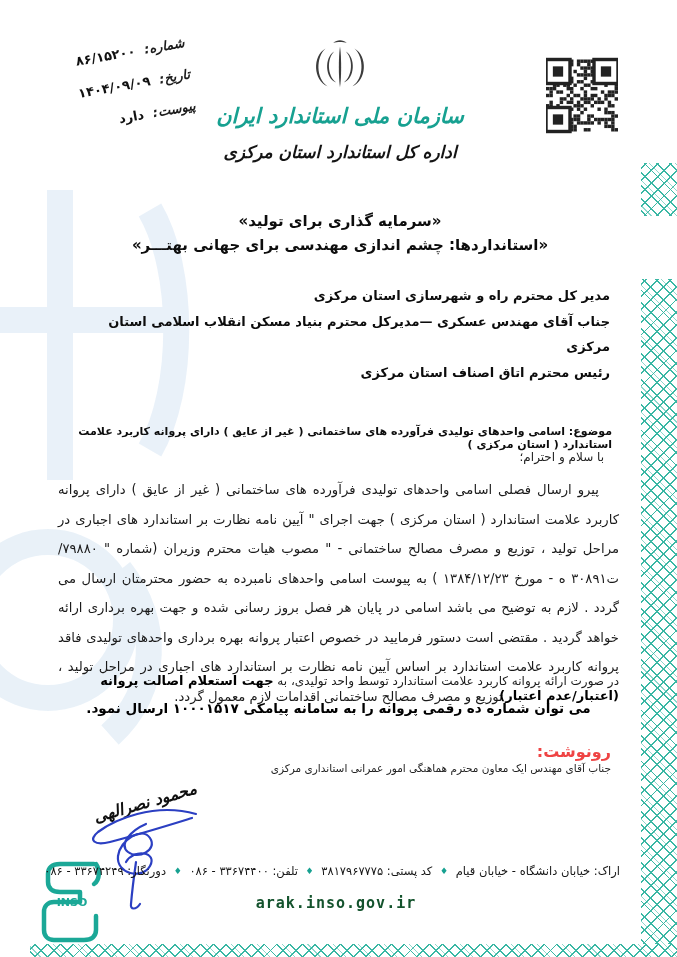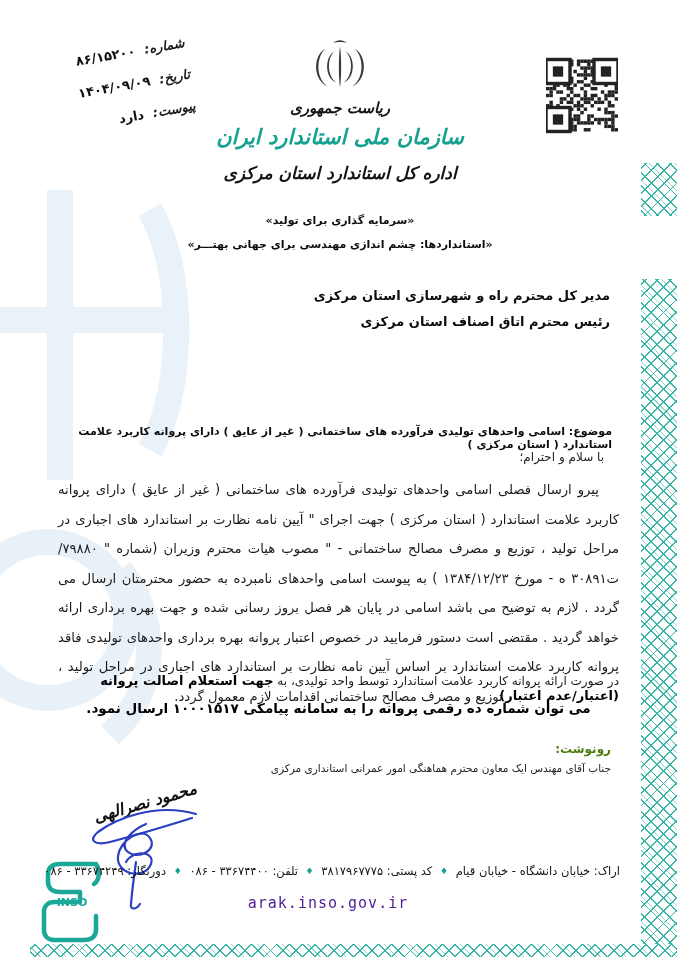--- a/index.html
+++ b/index.html
@@ -38,21 +38,21 @@
   .header-block { position:absolute; left:185px; top:34px; width:310px; text-align:center; }
   .emblem { display:block; margin:0 auto; }
   .header-gov    { font-size:15px; font-weight:bold; font-style:italic; color:#141414; margin-top:3px; }
   .header-org    { font-size:21px; font-weight:bold; font-style:italic; color:#17a191; margin-top:8px; }
   .header-office { font-size:17px; font-weight:bold; font-style:italic; color:#141414; margin-top:14px; }
 
   .qr { position:absolute; left:546px; top:57px; width:72px; height:77px; }
 
   
   .slogans { position:absolute; left:60px; top:209px; width:560px; text-align:center; }
-  .slogan { font-size:11px; font-weight:bold; color:#0d0d0d; line-height:24px; }
+  .slogan { font-size:15px; font-weight:bold; color:#0d0d0d; line-height:24px; }
 
   
   .recipients { position:absolute; right:67px; top:283px; width:548px; text-align:right; }
   .recipient { font-size:13px; font-weight:bold; color:#0d0d0d; line-height:25.5px; }
 
   
   .subject { position:absolute; right:65px; top:425px; width:552px; font-size:11px; font-weight:bold; color:#0d0d0d; text-align:right; }
   .salutation { position:absolute; right:73px; top:450px; font-size:12px; color:#222; }
 
   
@@ -61,41 +61,41 @@
     font-size:13.2px; line-height:29.5px; color:#1a1a1a;
     text-align:justify; text-align-last:center; text-indent:20px; direction:rtl;
   }
 
   
   .closing-line1 { position:absolute; right:58px; top:673px; width:561px; text-align:right; font-size:12px; color:#1a1a1a; }
   .closing-line1 b { font-size:13px; color:#000; }
   .closing-line2 { position:absolute; right:58px; top:700px; width:561px; text-align:center; font-weight:bold; font-size:13.5px; color:#000; }
 
   
-  .cc-label { position:absolute; right:66px; top:742px; font-size:12px; font-weight:bold; color:#4d7c0f; }
+  .cc-label { position:absolute; right:66px; top:742px; font-size:16px; font-weight:bold; color:#ef4444; }
   .cc-line  { position:absolute; right:66px; top:762px; font-size:10.5px; color:#222; }
 
   
   .sign-name {
     position:absolute; left:92px; top:793px; transform:rotate(-16deg);
     font-size:16px; font-weight:bold; font-style:italic; color:#101010; white-space:nowrap;
   }
   .sign-scribble { position:absolute; left:84px; top:800px; }
 
   
   .inso-logo { position:absolute; left:36px; top:854px; }
   .footer-line {
     position:absolute; left:60px; top:864px; width:560px; text-align:center;
     font-size:11.5px; color:#161616; direction:rtl; white-space:nowrap;
   }
   .footer-sep { color:#17a191; font-size:9px; margin:0 4px; vertical-align:1px; }
   .website {
-    position:absolute; left:8px; top:894px; width:640px; text-align:center;
-    font-family:"DejaVu Sans Mono", monospace; font-weight:normal; font-size:15px;
-    letter-spacing:1px; color:#4c1d95; direction:ltr;
+    position:absolute; left:16px; top:894px; width:640px; text-align:center;
+    font-family:"DejaVu Sans Mono", monospace; font-weight:bold; font-size:15px;
+    letter-spacing:1px; color:#14532d; direction:ltr;
   }
 </style>
 </head>
 <body>
 
 <div class="page">
 
   <svg class="watermark" width="210" height="650" viewBox="0 0 210 650">
     <g fill="none" stroke="#e7f0f8" stroke-width="26" opacity="0.9">
       <path d="M60 40 V 330 M -20 170 H 165 M 150 60 C 185 120 185 240 150 300"></path>
@@ -127,21 +127,20 @@
     <svg class="emblem" width="58" height="62" viewBox="0 0 60 62">
       <g fill="#3c3c3c">
         <path d="M23 8 C27 4.5 33 4.5 37 8 C33 6.8 27 6.8 23 8 Z"></path>
         <path d="M30 12 C31.6 22 31.6 44 30 54 C28.4 44 28.4 22 30 12 Z"></path>
         <path d="M24 17 C16.5 24 16.5 42 26 49 C14.5 45 13.5 23 24 17 Z"></path>
         <path d="M36 17 C43.5 24 43.5 42 34 49 C45.5 45 46.5 23 36 17 Z"></path>
         <path d="M15 14 C5 23 5 45 17 53 C2.5 47 1 22 15 14 Z"></path>
         <path d="M45 14 C55 23 55 45 43 53 C57.5 47 59 22 45 14 Z"></path>
       </g>
     </svg>
-    <div class="header-gov">ریاست جمهوری</div>
     <div class="header-org">سازمان ملی استاندارد ایران</div>
     <div class="header-office">اداره کل استاندارد استان مرکزی</div>
   </div>
 
   <svg id="qr" class="qr" viewBox="0 0 84 84">
       <rect x="28" y="0" width="4" height="4" fill="#222"></rect>
       <rect x="36" y="0" width="4" height="4" fill="#222"></rect>
       <rect x="40" y="0" width="4" height="4" fill="#222"></rect>
       <rect x="44" y="0" width="4" height="4" fill="#222"></rect>
       <rect x="48" y="0" width="4" height="4" fill="#222"></rect>
@@ -288,20 +287,21 @@
       <rect x="8" y="64" width="12" height="12" fill="#222"></rect>
     </svg>
 
   <div class="slogans">
     <div class="slogan">«سرمایه گذاری برای تولید»</div>
     <div class="slogan">«استانداردها: چشم اندازی مهندسی برای جهانی بهتـــر»</div>
   </div>
 
   <div class="recipients">
     <div class="recipient">مدیر کل محترم راه و شهرسازی استان مرکزی</div>
+    <div class="recipient">جناب آقای مهندس عسکری —مدیرکل محترم بنیاد مسکن انقلاب اسلامی استان مرکزی</div>
     <div class="recipient">رئیس محترم اتاق اصناف استان مرکزی</div>
   </div>
 
   <div class="subject">موضوع: اسامی واحدهای تولیدی فرآورده های ساختمانی ( غیر از عایق ) دارای پروانه کاربرد علامت استاندارد ( استان مرکزی )</div>
   <div class="salutation">با سلام و احترام؛</div>
 
   <div class="body-text">پیرو ارسال فصلی اسامی واحدهای تولیدی فرآورده های ساختمانی ( غیر از عایق ) دارای پروانه کاربرد علامت استاندارد ( استان مرکزی ) جهت اجرای " آیین نامه نظارت بر استاندارد های اجباری در مراحل تولید ، توزیع و مصرف مصالح ساختمانی - " مصوب هیات محترم وزیران (شماره " ۷۹۸۸۰/ت۳۰۸۹۱ ه - مورخ ۱۳۸۴/۱۲/۲۳ ) به پیوست اسامی واحدهای نامبرده به حضور محترمتان ارسال می گردد . لازم به توضیح می باشد اسامی در پایان هر فصل بروز رسانی شده و جهت بهره برداری ارائه خواهد گردید . مقتضی است دستور فرمایید در خصوص اعتبار پروانه بهره برداری واحدهای تولیدی فاقد پروانه کاربرد علامت استاندارد بر اساس آیین نامه نظارت بر استاندارد های اجباری در مراحل تولید ، توزیع و مصرف مصالح ساختمانی اقدامات لازم معمول گردد.</div>
 
   <div class="closing-line1">
     <span>در صورت ارائه پروانه کاربرد علامت استاندارد توسط واحد تولیدی، به </span><b>جهت استعلام اصالت پروانه (اعتبار/عدم اعتبار)</b>

